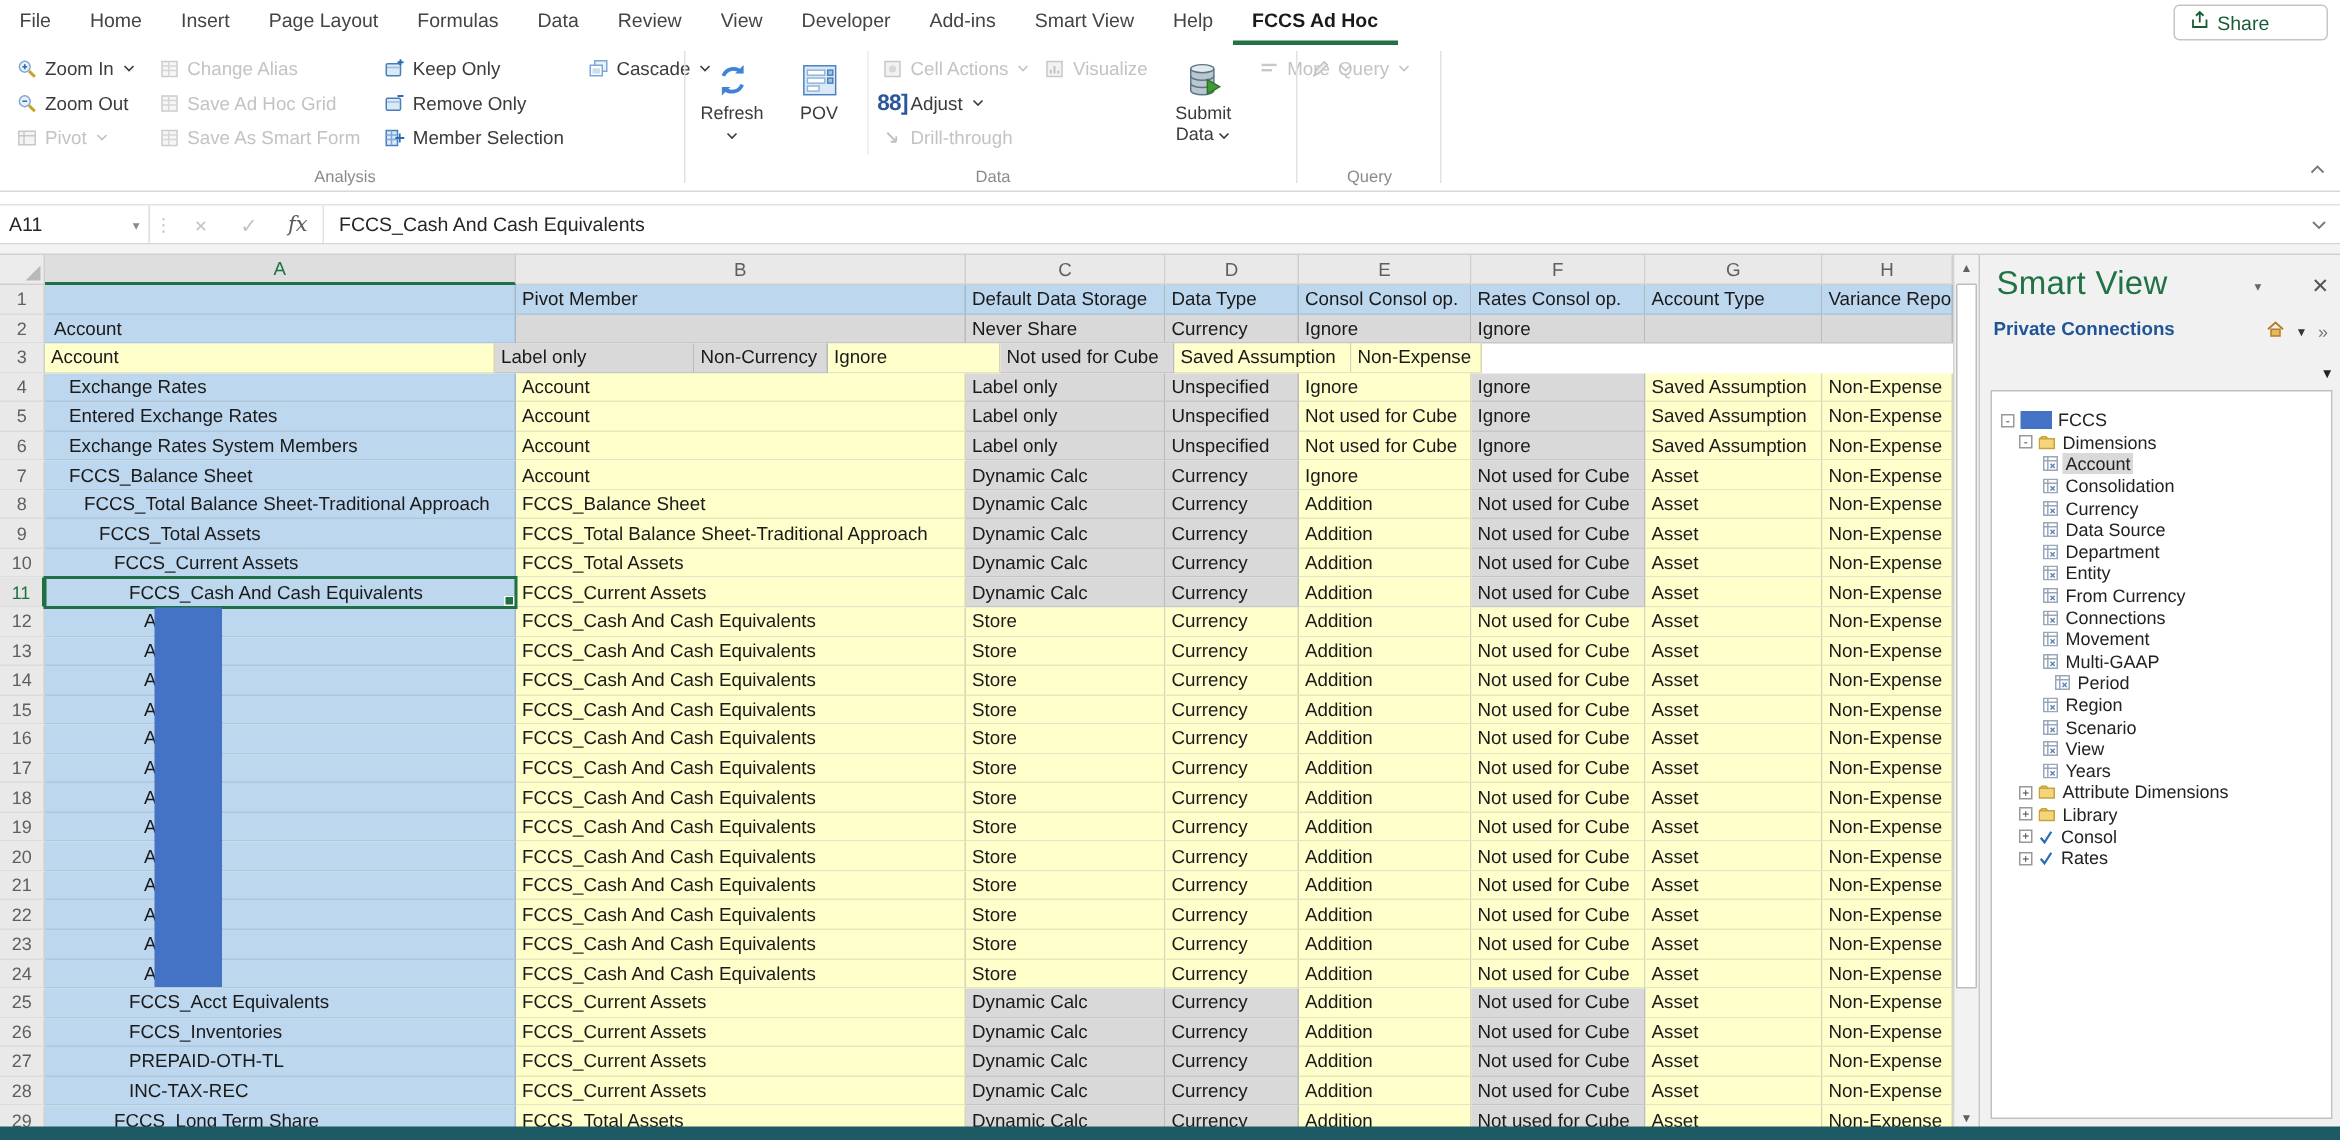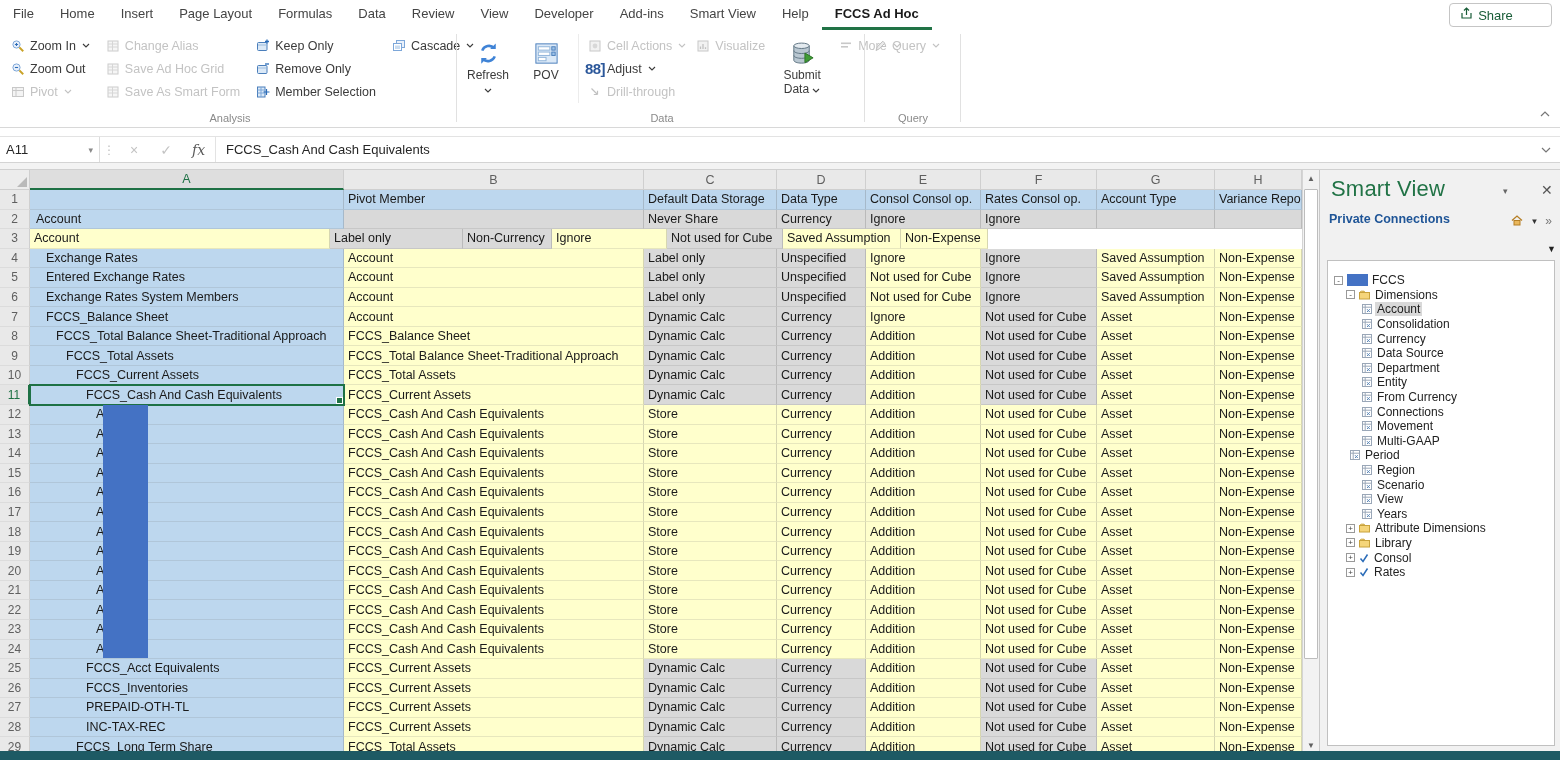--- a/index.html
+++ b/index.html
@@ -905,21 +905,21 @@
           <div class="tnode" style="padding-left: 34px;">
             <span class="tic">
               <svg width="10" height="10" viewBox="0 0 10 10">
                 <rect x="0.5" y="0.5" width="9" height="9" fill="#fff" stroke="#9aa7b8"></rect>
                 <path d="M0.5 3.2h9M3.2 0.5v9" stroke="#9aa7b8" fill="none"></path>
                 <path d="M5 5.2l2.8 2.8M7.8 5.2L5 8" stroke="#5b87b8" fill="none"></path>
               </svg>
             </span>
             <span class="tlabel">Multi-GAAP</span>
           </div>
-          <div class="tnode" style="padding-left: 22px; text-align: center;">
+          <div class="tnode" style="padding-left: 42px; text-align: center;">
             <span class="tic">
               <svg width="10" height="10" viewBox="0 0 10 10">
                 <rect x="0.5" y="0.5" width="9" height="9" fill="#fff" stroke="#9aa7b8"></rect>
                 <path d="M0.5 3.2h9M3.2 0.5v9" stroke="#9aa7b8" fill="none"></path>
                 <path d="M5 5.2l2.8 2.8M7.8 5.2L5 8" stroke="#5b87b8" fill="none"></path>
               </svg>
             </span>
             <span class="tlabel">Period</span>
           </div>
           <div class="tnode" style="padding-left: 34px;">

